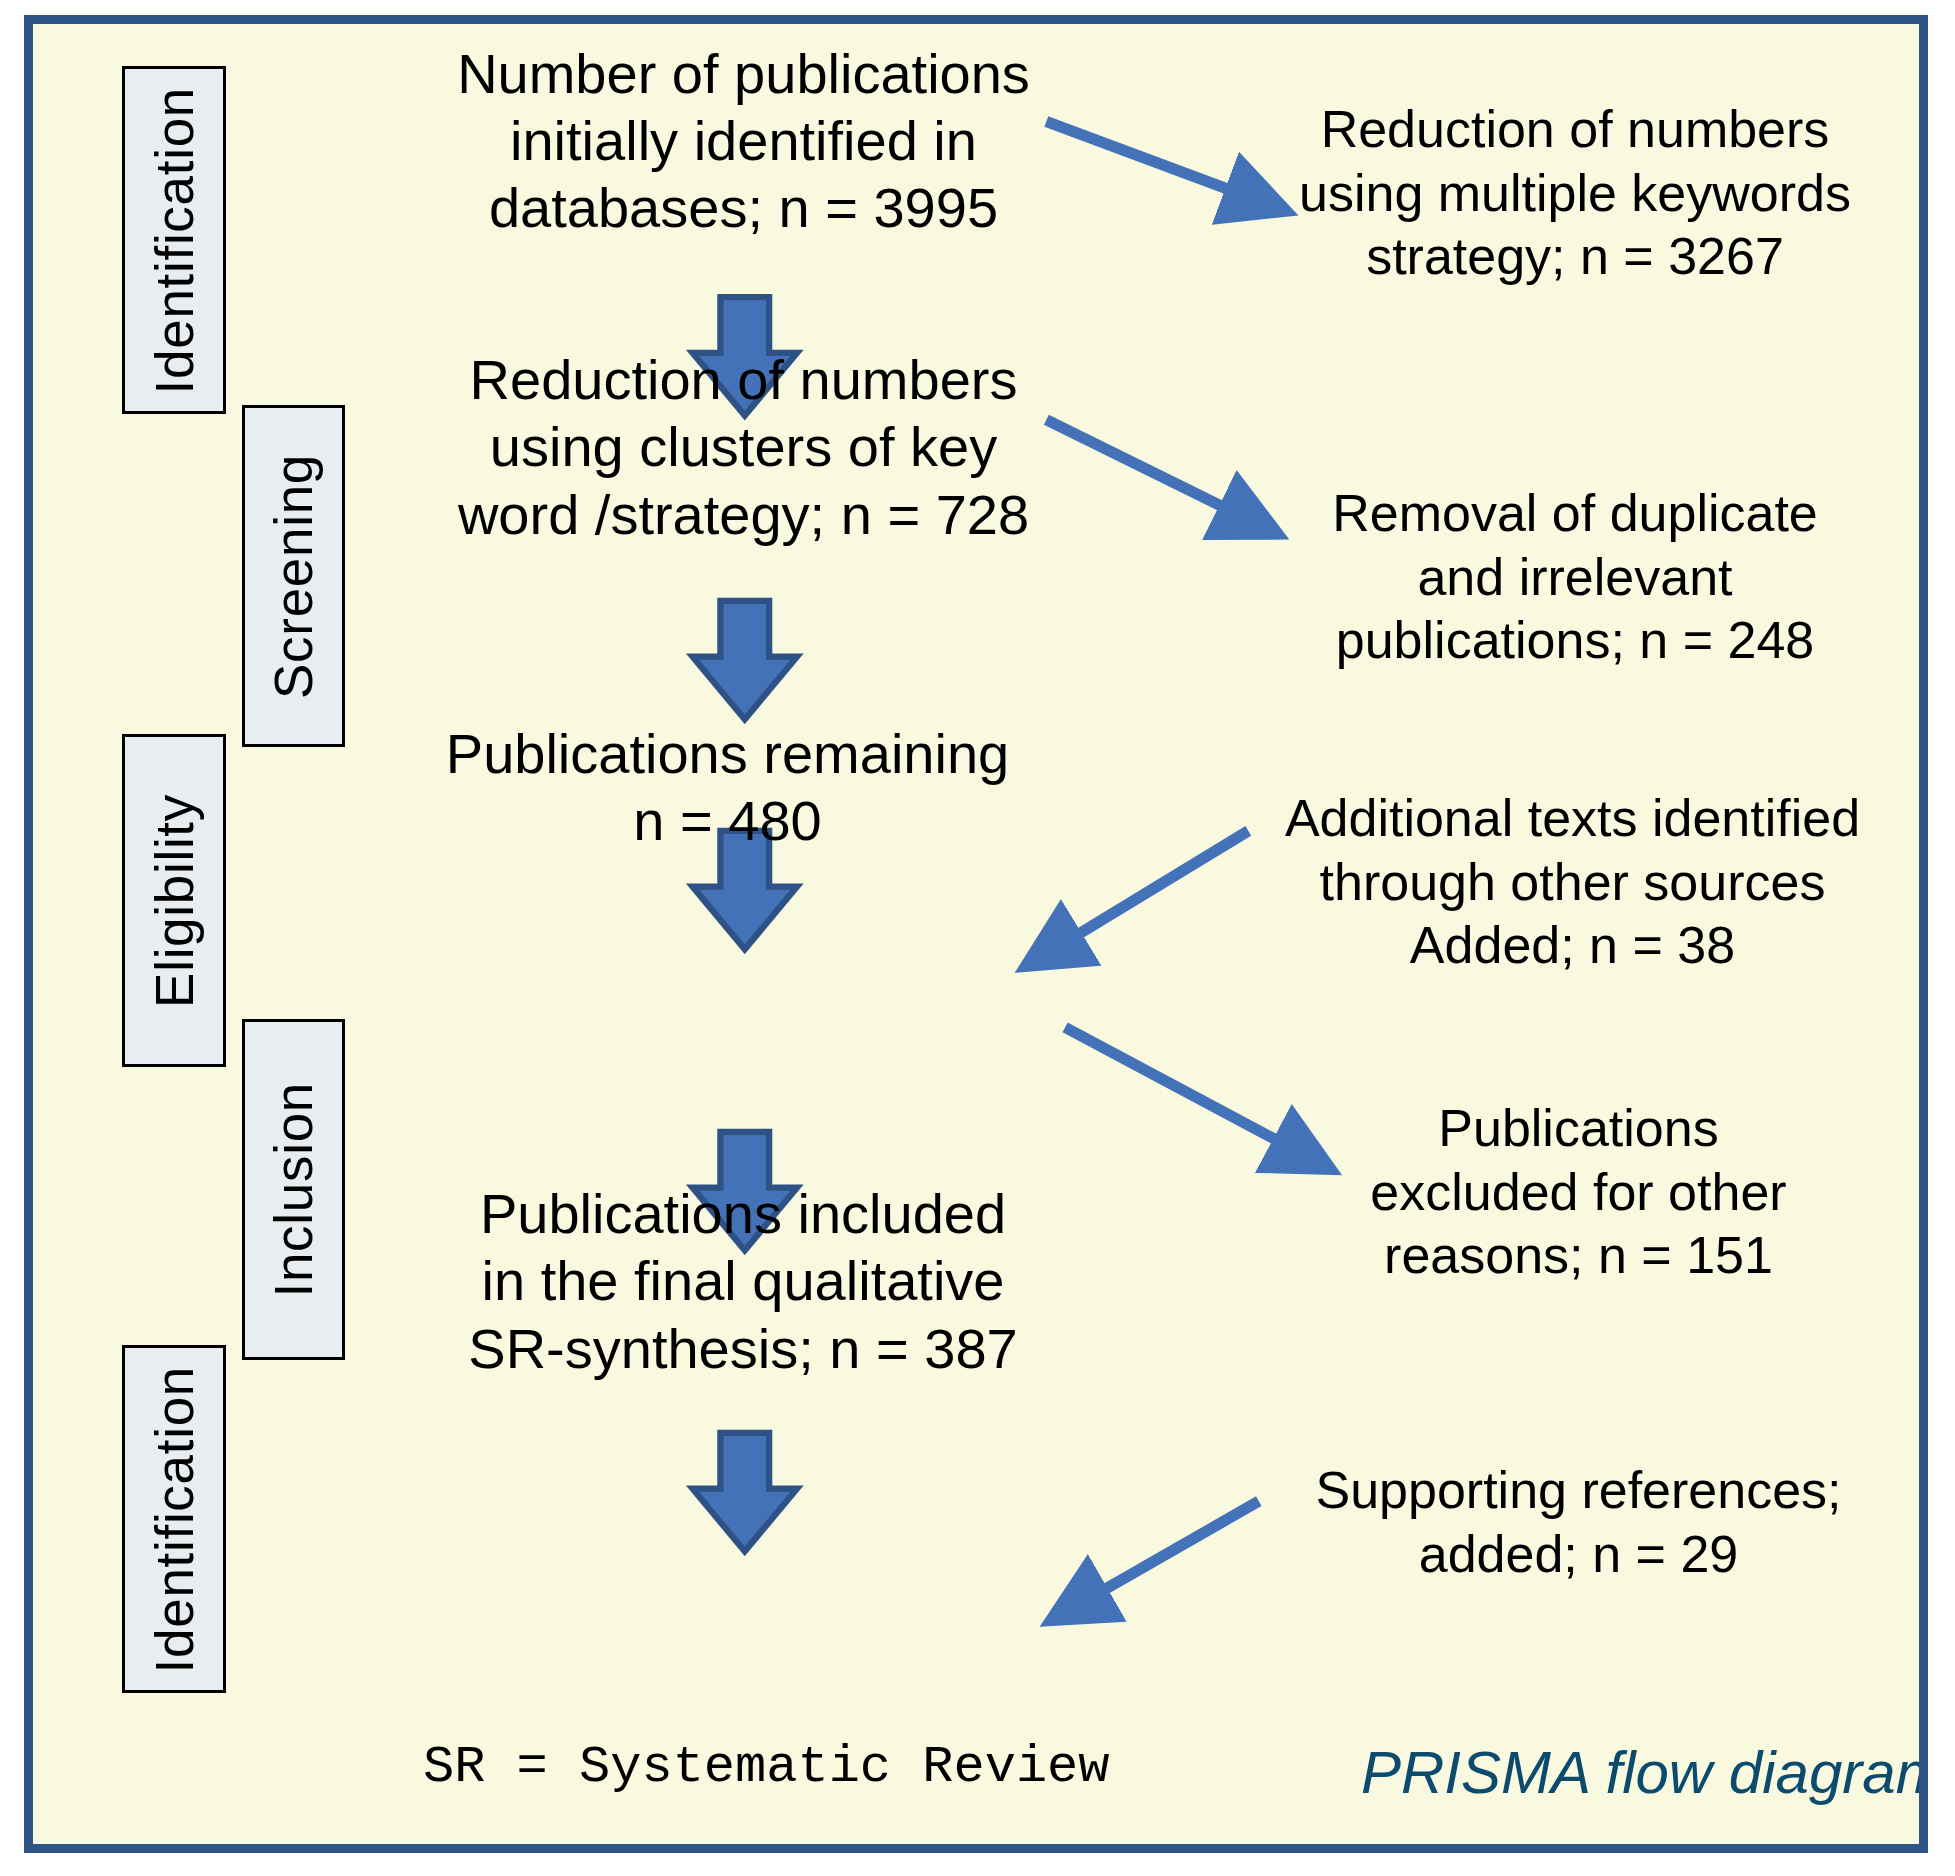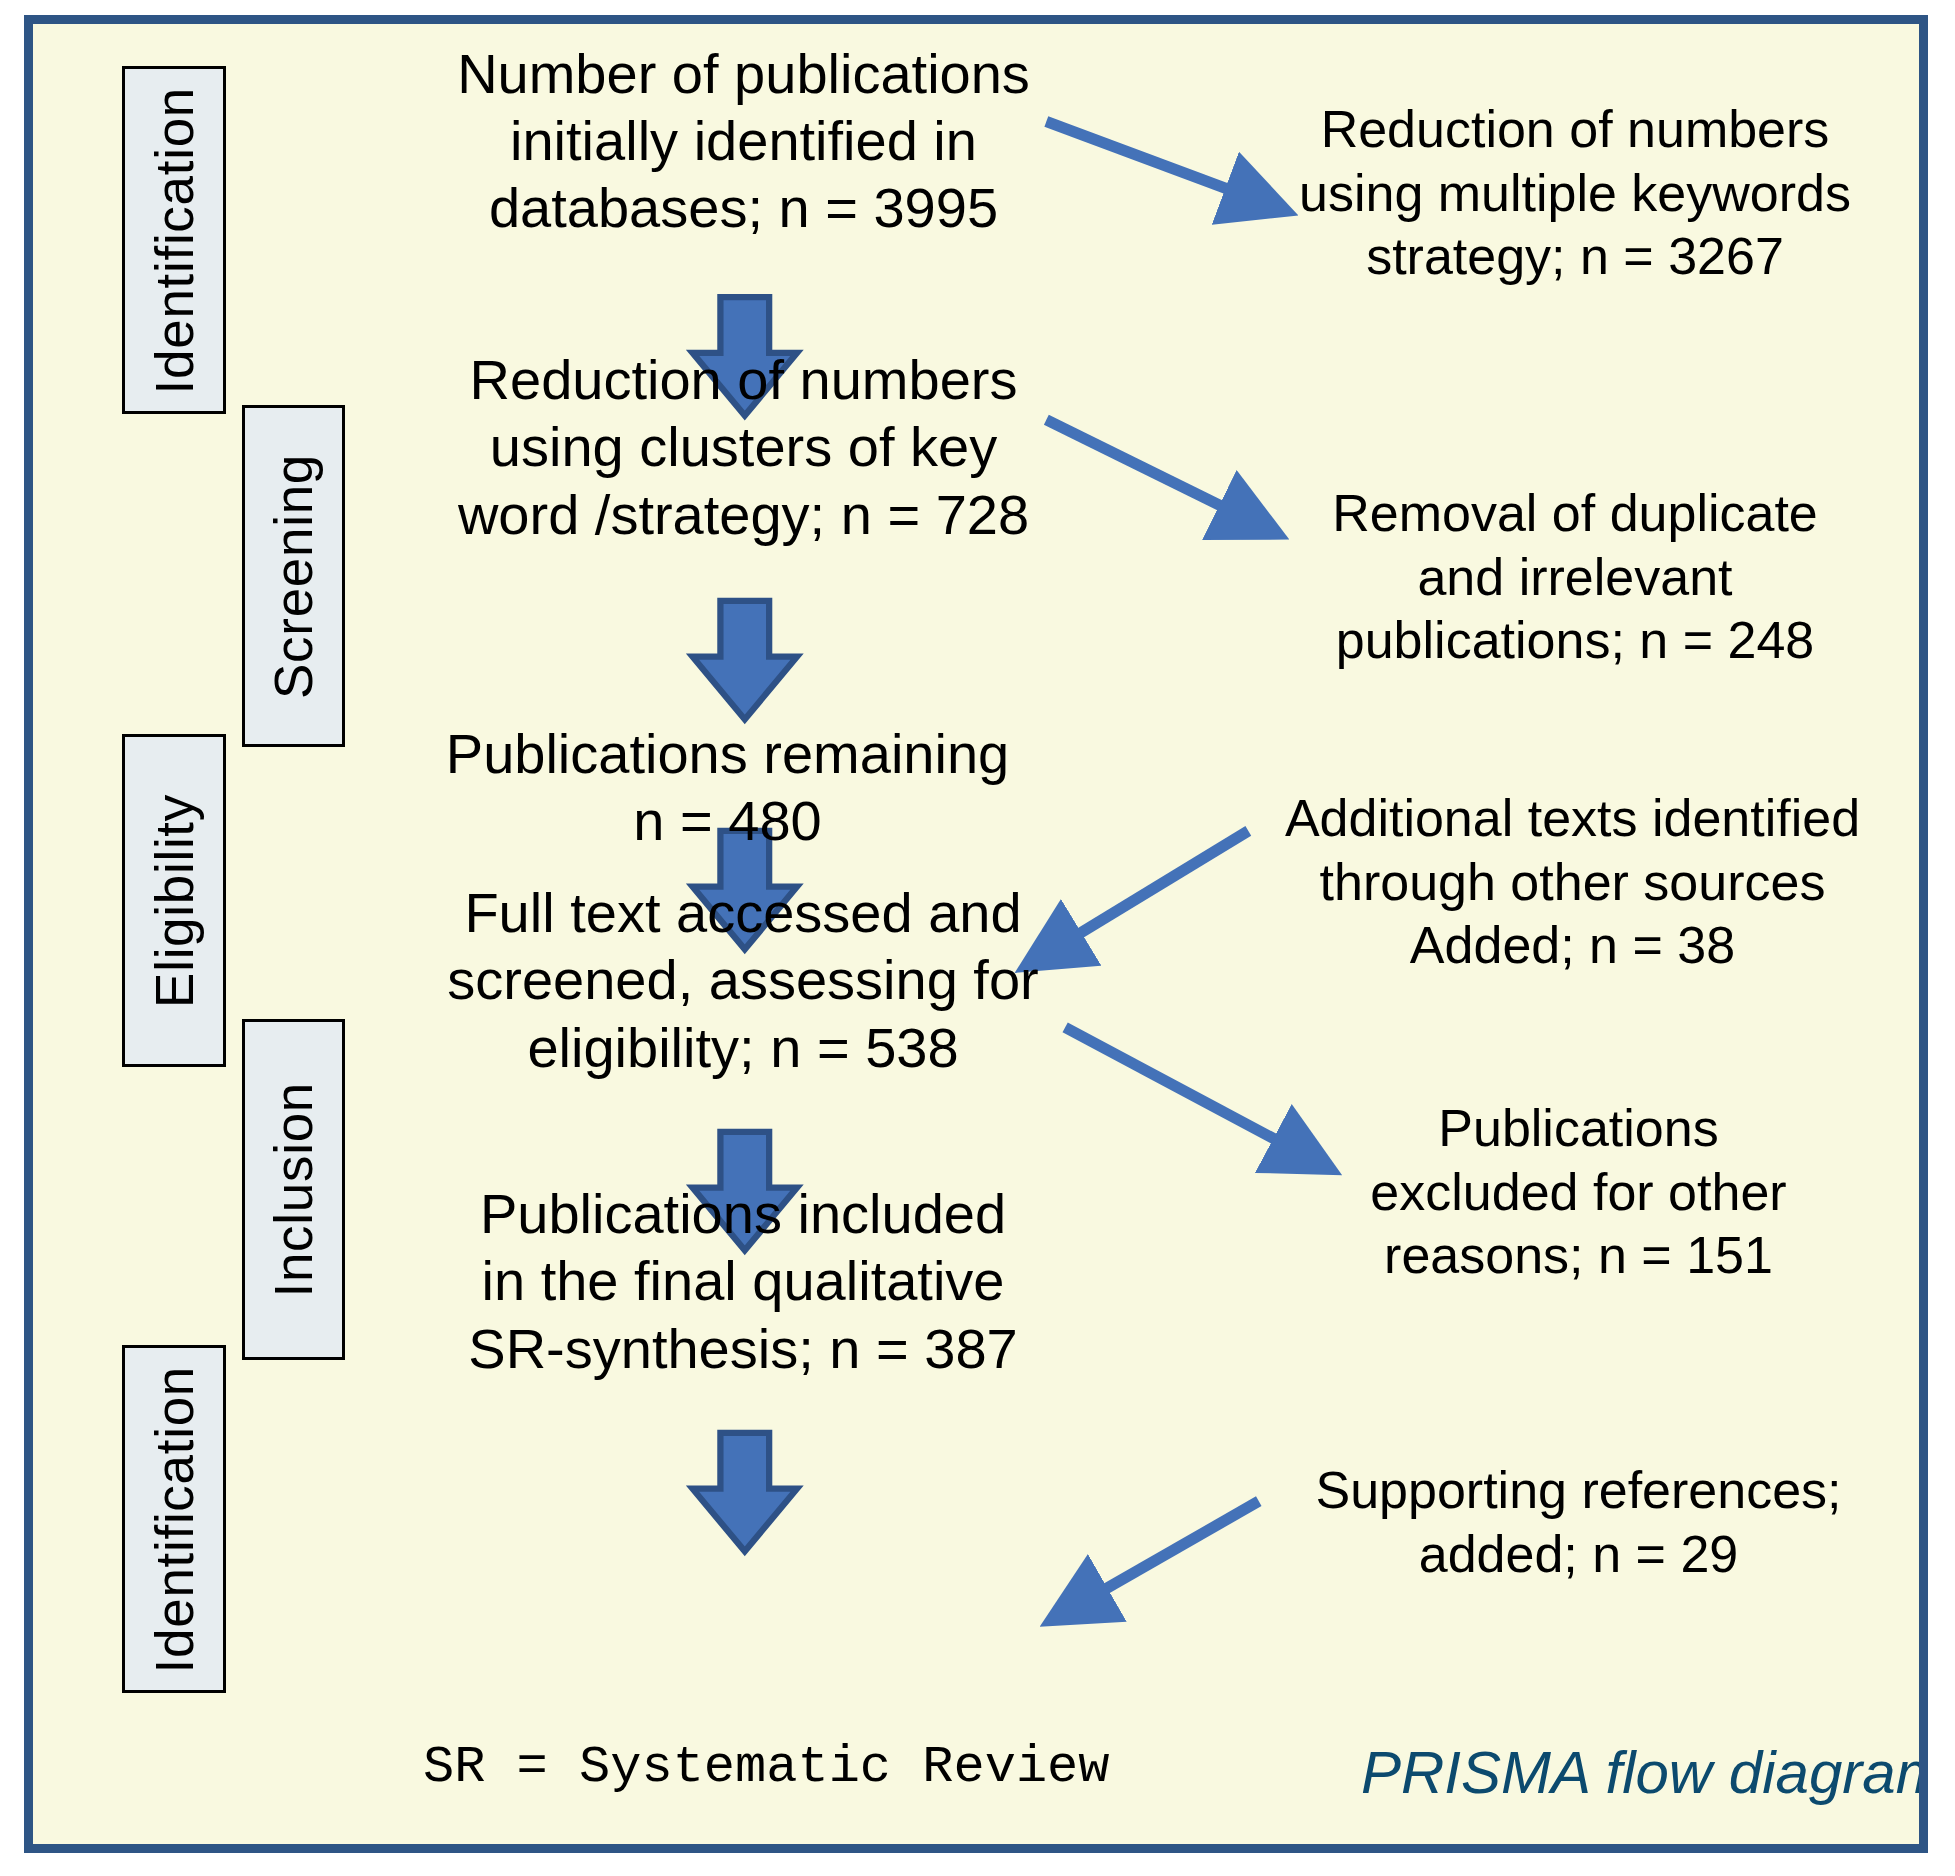--- a/index.html
+++ b/index.html
@@ -150,23 +150,20 @@
 initially identified in
 databases; n = 3995</div>
 
   <div class="node" style="left:329px; top:322px; width:763px;">Reduction of numbers
 using clusters of key
 word /strategy; n = 728</div>
 
   <div class="node" style="left:313px; top:696px; width:763px;">Publications remaining
 n = 480</div>
 
-  <div class="node" style="left:313px; top:855px; width:794px;">Full text accessed and
-screened, assessing for
-eligibility; n = 538</div>
 
   <div class="node" style="left:313px; top:1156px; width:794px;">Publications included
 in the final qualitative
 SR-synthesis; n = 387</div>
 
 
   <div class="side" style="left:1232px; top:74px; width:620px;">Reduction of numbers
 using multiple keywords
 strategy; n = 3267</div>
 

